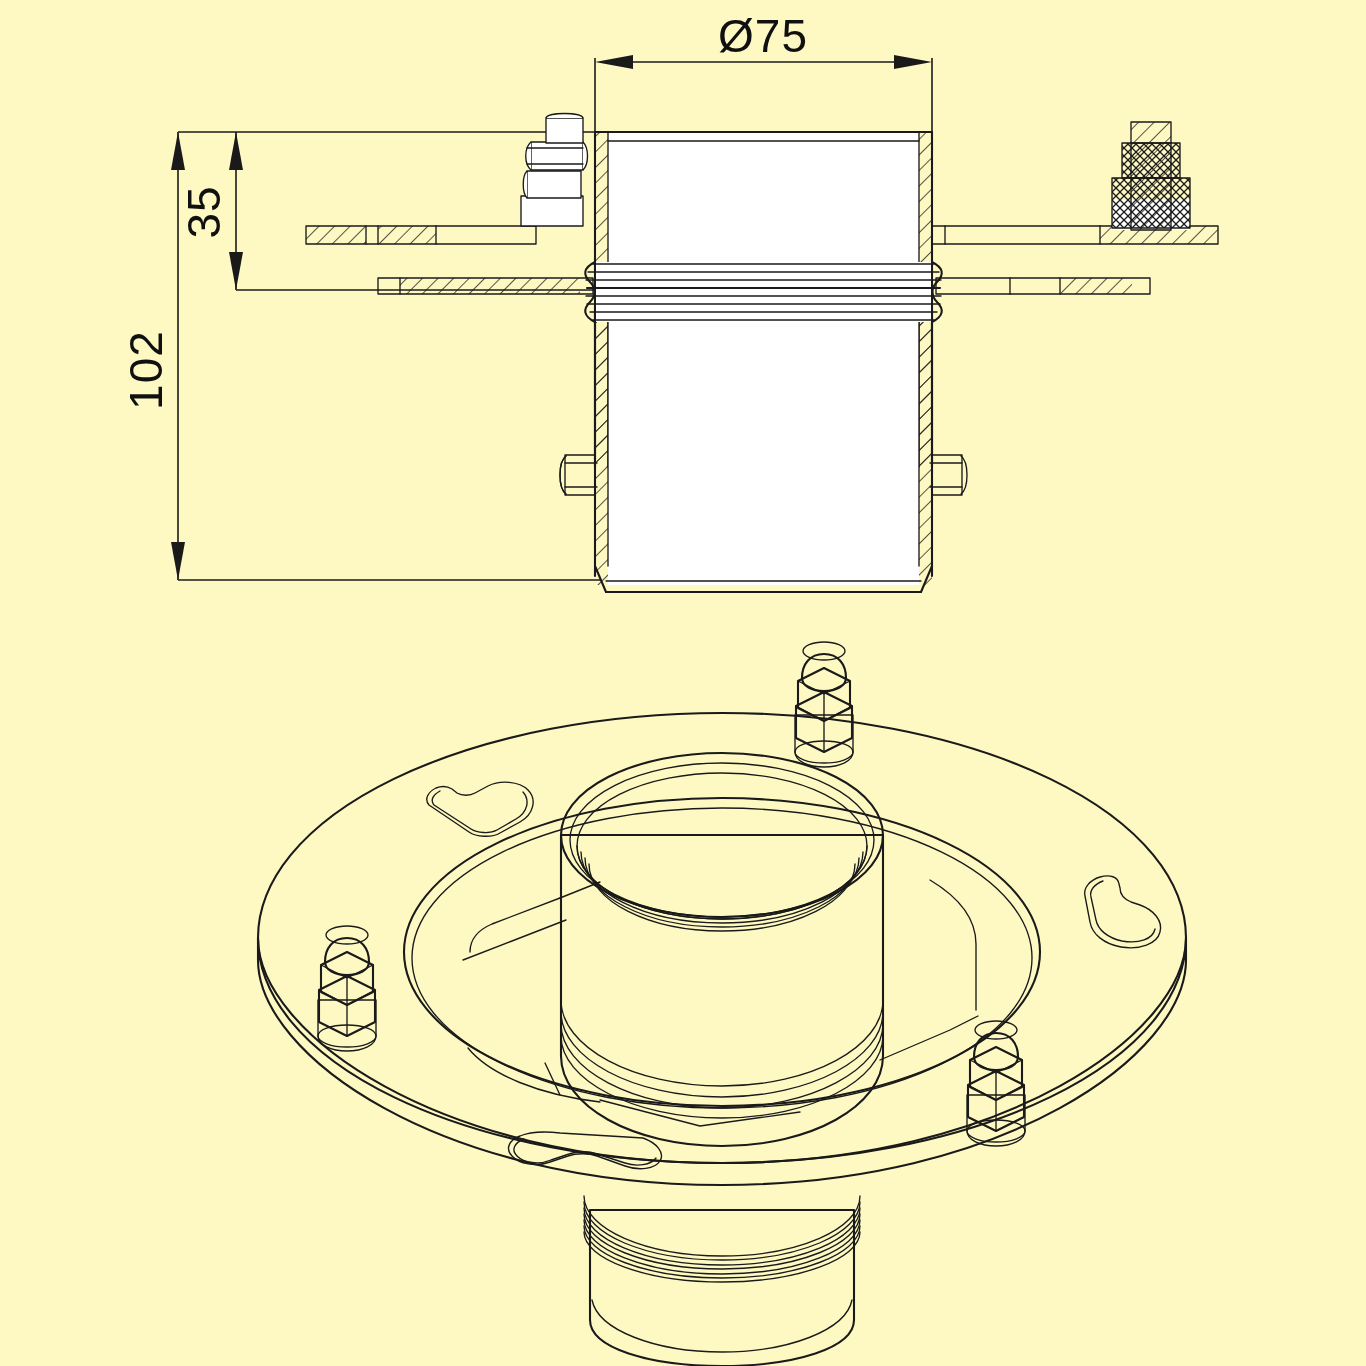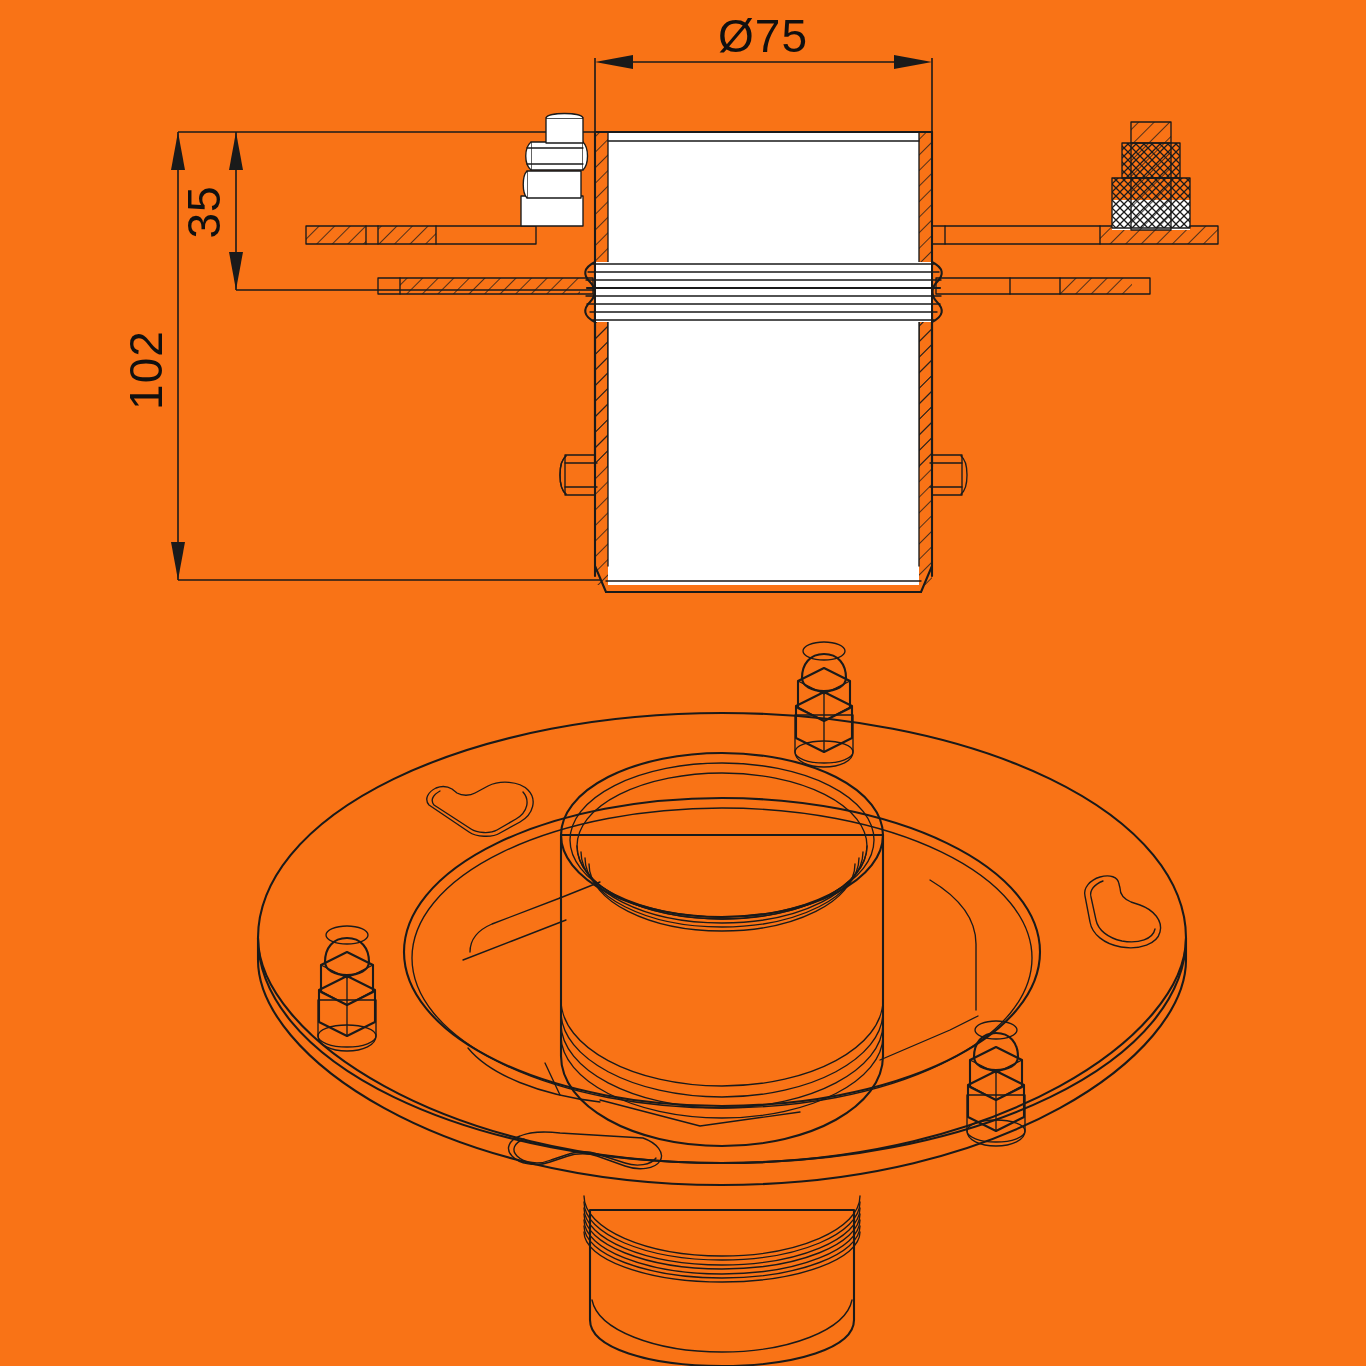--- a/index.html
+++ b/index.html
@@ -11,21 +11,21 @@
   body {
     width: 1366px;
     height: 1366px;
     font-family: "Liberation Sans", sans-serif;
     overflow: hidden;
   }
   #drawing-root {
     position: relative;
     width: 1366px;
     height: 1366px;
-    background: #f97316;
+    background: #fef9c3;
   }
   svg.sheet {
     display: block;
     width: 1366px;
     height: 1366px;
   }
   .ln  { fill: none; stroke: #1a1a1a; stroke-width: 2.1; stroke-linecap: round; stroke-linejoin: round; }
   .lnt { fill: none; stroke: #1a1a1a; stroke-width: 1.35; stroke-linecap: round; stroke-linejoin: round; }
   .dim { fill: none; stroke: #1a1a1a; stroke-width: 1.6; stroke-linecap: butt; }
   .arrowfill { fill: #1a1a1a; stroke: none; }

